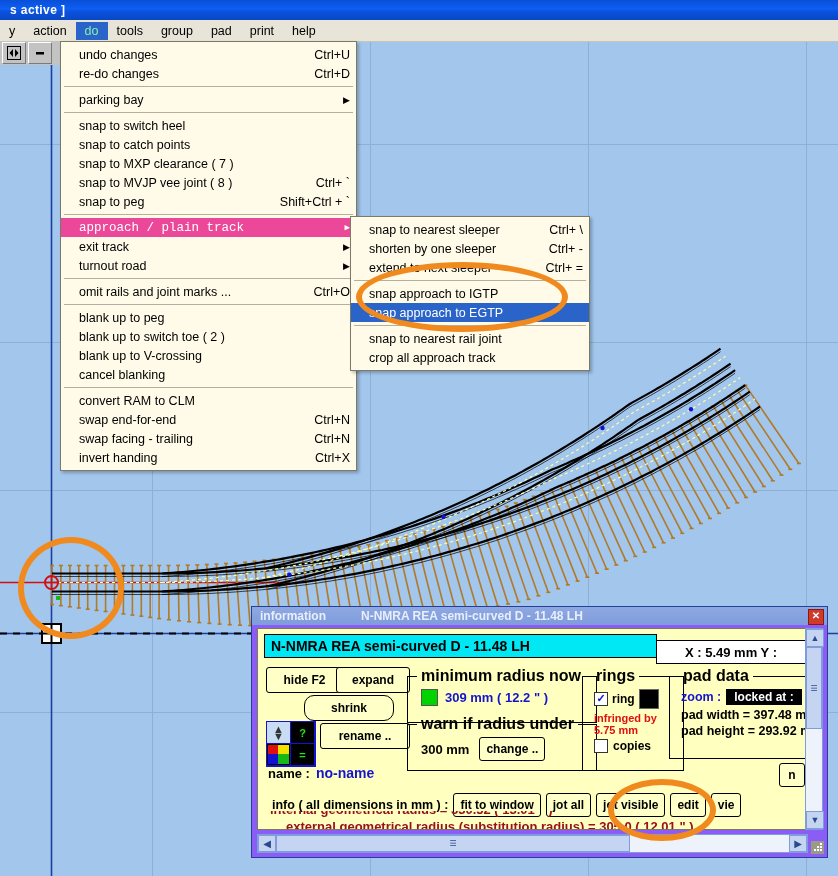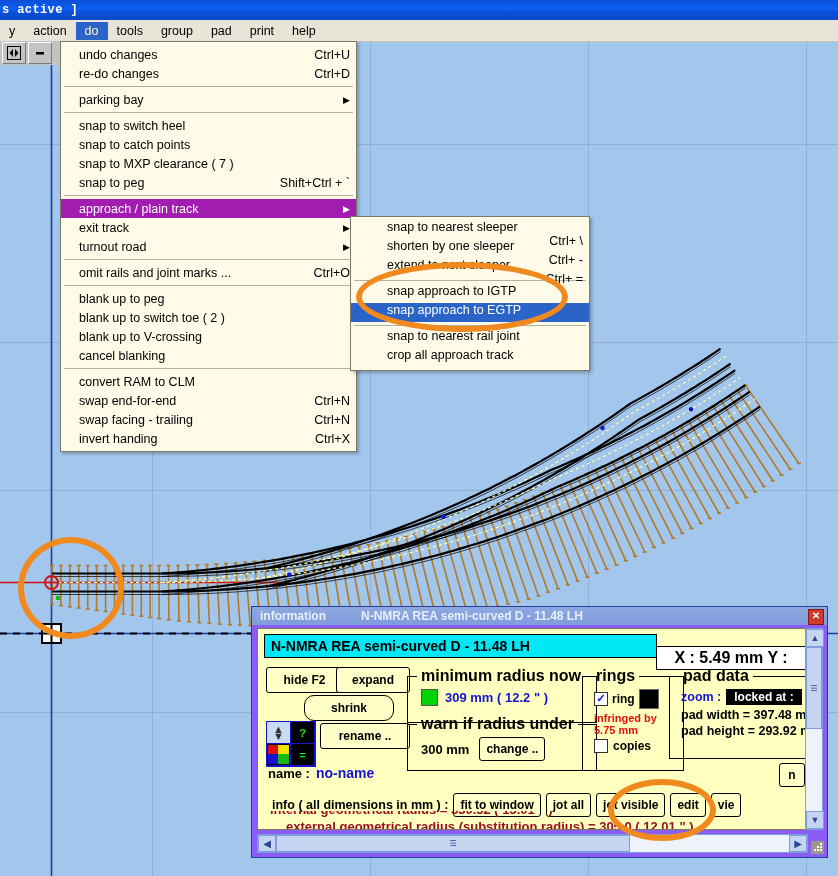--- a/index.html
+++ b/index.html
@@ -8,29 +8,29 @@
     font-family:"Liberation Sans", sans-serif;
     background:#a3c6ec;
   }
   
   #titlebar{
     position:absolute;left:0;top:0;width:838px;height:20px;
     background:linear-gradient(to bottom,#0a4fd6 0%,#0d5ff5 45%,#0b52e0 55%,#0948c4 100%);
     color:#fff;font-size:12px;font-weight:bold;
     display:flex;align-items:center;
   }
-  #titlebar .ttl{padding-left:2px;letter-spacing:.4px;font-family:Liberation Mono, monospace;}
+  #titlebar .ttl{padding-left:10px;letter-spacing:.4px;font-family:Liberation Sans, sans-serif;}
   
   #menubar{
     position:absolute;left:0;top:20px;width:838px;height:21px;
     background:#e8e4d8;border-bottom:1px solid #c8c4b8;
     display:flex;align-items:center;font-size:12.5px;color:#000;
   }
   #menubar .mi{padding:2px 9px;cursor:default;white-space:nowrap;}
-  #menubar .mi.sel{background:#2a64c8;color:#fef9c3;}
+  #menubar .mi.sel{background:#2a64c8;color:#86efac;}
   
   #toolbar{
     position:absolute;left:0;top:41px;width:60px;height:24px;
     background:#c3c3c3;display:flex;align-items:center;gap:2px;padding-left:2px;
     border-right:1px solid #8f8f8f;
   }
   .tbtn{
     width:22px;height:20px;background:#c3c3c3;
     border:1px solid #fff;border-right-color:#7a7a7a;border-bottom-color:#7a7a7a;
     display:flex;align-items:center;justify-content:center;
@@ -48,34 +48,34 @@
   
   #domenu{
     position:absolute;left:60px;top:41px;width:295px;
     background:#fffbe8;border:1px solid #7a7a6a;
     box-shadow:2px 2px 3px rgba(0,0,0,.25);
     font-size:12.5px;color:#000;z-index:40;padding:3px 0;
   }
   #domenu .row{
     height:19px;display:flex;align-items:center;padding:0 6px 0 18px;white-space:nowrap;cursor:default;
   }
-  #domenu .row.sel{background:#a21caf;color:#fff;}
+  #domenu .row.sel{background:#ec4899;color:#fff;font-family:Liberation Mono, monospace;}
   #domenu .row .lbl{flex:0 0 auto;}
   #domenu .row .acc{margin-left:auto;padding-left:18px;}
   #domenu .row .arrow{margin-left:auto;font-size:9px;}
   #domenu .sep{height:0;border-top:1px solid #b4b0a0;margin:3px 3px;}
   
   #submenu{
     position:absolute;left:350px;top:216px;width:238px;
     background:#fffbe8;border:1px solid #7a7a6a;
     box-shadow:2px 2px 3px rgba(0,0,0,.25);
     font-size:12.5px;color:#000;z-index:45;padding:3px 0;
   }
   #submenu .row{
-    height:19px;display:flex;padding:0 6px 0 36px;white-space:nowrap;cursor:default;flex-direction:column;
+    height:19px;display:flex;align-items:center;padding:0 6px 0 18px;white-space:nowrap;cursor:default;
   }
   #submenu .row.sel{background:#2a64c8;color:#fff;}
   #submenu .row .acc{margin-left:auto;padding-left:16px;}
   #submenu .sep{height:0;border-top:1px solid #b4b0a0;margin:3px 3px;}
   
   #infodlg{
     position:absolute;left:251px;top:606px;width:575px;height:250px;
     background:#8b5cf6;border:1px solid #26409a;z-index:60;
     font-size:12px;
   }
@@ -93,23 +93,23 @@
   #dlgbody{
     position:absolute;left:5px;top:21px;width:549px;height:200px;
     background:#ffffc0;border:1px solid #7a7a5a;overflow:hidden;
   }
   .cyanbar{
     position:absolute;left:6px;top:5px;width:385px;height:22px;background:#00e8f4;
     border:1px solid #000;display:flex;align-items:center;padding-left:6px;
     font-weight:bold;font-size:14px;color:#000;
   }
   .xybox{
-    position:absolute;left:398px;top:17px;width:148px;height:22px;background:#fff;
+    position:absolute;left:398px;top:11px;width:148px;height:22px;background:#fff;
     border:1px solid #000;display:flex;align-items:center;justify-content:center;
-    font-weight:bold;font-size:16px;color:#000;
+    font-weight:bold;font-size:13px;color:#000;
   }
   .btn{
     background:#ffffc8;border:1px solid #000;border-radius:3px;
     font-size:12px;font-weight:bold;color:#000;padding:2px 6px;
     display:inline-flex;align-items:center;justify-content:center;white-space:nowrap;
   }
   .fs{
     position:absolute;border:1px solid #000;background:transparent;
   }
   .fs>legend{font-size:16px;font-weight:bold;padding:0 4px;}
@@ -506,20 +506,24 @@
   <div class="row">
     <span class="lbl">snap to switch heel</span>
   </div>
   <div class="row">
     <span class="lbl">snap to catch points</span>
   </div>
   <div class="row">
     <span class="lbl">snap to MXP clearance  ( 7 )</span>
   </div>
   <div class="row">
+    <span class="lbl">snap to MVJP vee joint ( 8 )</span>
+    <span class="acc">Ctrl+ `</span>
+  </div>
+  <div class="row">
     <span class="lbl">snap to peg</span>
     <span class="acc">Shift+Ctrl + `</span>
   </div>
 
   <div class="sep"></div>
 
   <div class="row sel">
     <span class="lbl">approach / plain  track</span>
     <span class="arrow">▶</span>
   </div>

